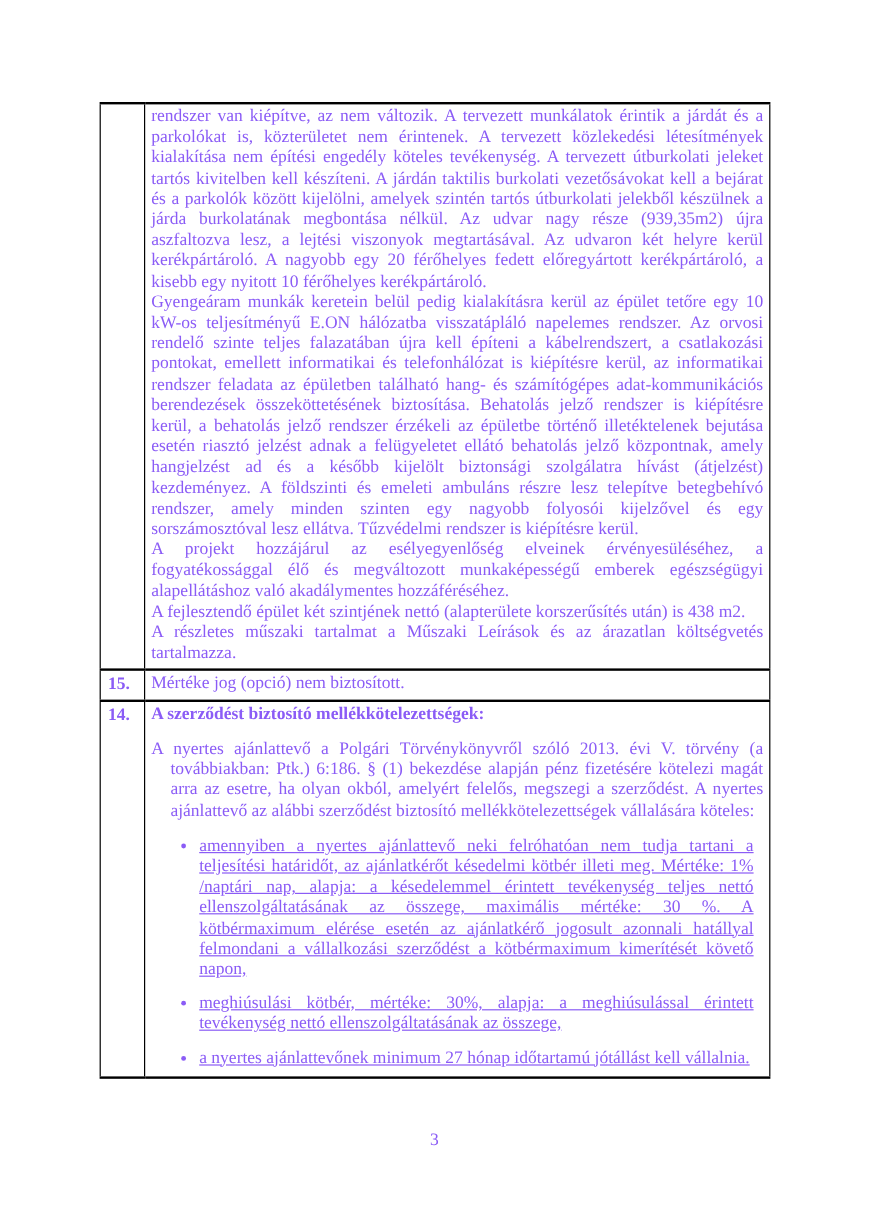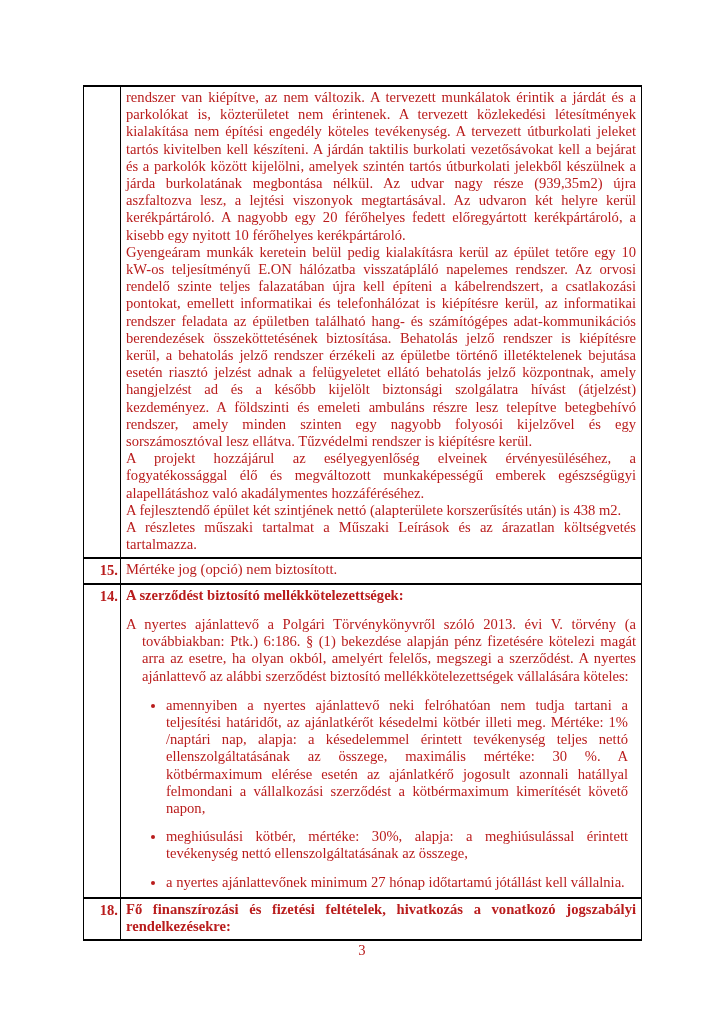--- a/index.html
+++ b/index.html
@@ -5,21 +5,21 @@
   html, body {
     margin: 0;
     padding: 0;
     background: #ffffff;
   }
   .page {
     position: relative;
     width: 724px;
     height: 1024px;
     background: #ffffff;
-    color: #b91c1c;
+    color: #8b5cf6;
     font-family: "Liberation Serif", "DejaVu Serif", serif;
     overflow: hidden;
   }
   .table-wrap {
     position: absolute;
     left: 83px;
     top: 85px;
     width: 559px;
   }
   table.doc-table {
@@ -33,37 +33,38 @@
     border-top: 2px solid #000;
     border-bottom: 2px solid #000;
     vertical-align: top;
     font-size: 14.6px;
     line-height: 17.2px;
   }
   td.num-cell {
     width: 37px;
     font-weight: bold;
     padding: 3px 2px 2px 6px;
-    text-align: right;
+    text-align: left;
   }
   td.content-cell {
     padding: 2px 5px 4px 5px;
     text-align: justify;
   }
   td.content-cell p { margin: 0; }
   .heading { font-weight: bold; }
   .hang {
     padding-left: 16px;
     text-indent: -16px;
     margin-top: 12px !important;
   }
   ul.bullets {
     margin: 12px 8px 2px 0;
     padding-left: 40px;
     list-style: disc outside;
+    text-decoration: underline;
   }
   ul.bullets li {
     margin-bottom: 11px;
     text-align: justify;
   }
   ul.bullets li:last-child { margin-bottom: 2px; }
   .row16-cell { padding-bottom: 6px; }
   .row18-cell { padding-bottom: 13px; font-weight: bold; }
   .page-num {
     position: absolute;
@@ -111,25 +112,19 @@
           <p class="heading">A szerződést biztosító mellékkötelezettségek:</p>
           <p class="hang">A nyertes ajánlattevő a Polgári Törvénykönyvről szóló 2013. évi V. törvény (a továbbiakban: Ptk.) 6:186. § (1) bekezdése alapján pénz fizetésére kötelezi magát arra az esetre, ha olyan okból, amelyért felelős, megszegi a szerződést. A nyertes ajánlattevő az alábbi szerződést biztosító mellékkötelezettségek vállalására köteles:</p>
           <ul class="bullets">
             <li>amennyiben a nyertes ajánlattevő neki felróhatóan nem tudja tartani a teljesítési határidőt, az ajánlatkérőt késedelmi kötbér illeti meg. Mértéke: 1% /naptári nap, alapja: a késedelemmel érintett tevékenység teljes nettó ellenszolgáltatásának az összege, maximális mértéke: 30 %. A kötbérmaximum elérése esetén az ajánlatkérő jogosult azonnali hatállyal felmondani a vállalkozási szerződést a kötbérmaximum kimerítését követő napon,</li>
             <li>meghiúsulási kötbér, mértéke: 30%, alapja: a meghiúsulással érintett tevékenység nettó ellenszolgáltatásának az összege,</li>
             <li>a nyertes ajánlattevőnek minimum 27 hónap időtartamú jótállást kell vállalnia.</li>
           </ul>
         </td>
       </tr>
 
-      <tr>
-        <td class="num-cell">18.</td>
-        <td class="content-cell row18-cell">
-          <p>Fő finanszírozási és fizetési feltételek, hivatkozás a vonatkozó jogszabályi rendelkezésekre:</p>
-        </td>
-      </tr>
 
     </tbody>
       </table>
   </div>
 
   <div class="page-num">3</div>
 </div>
 
 </body></html>

